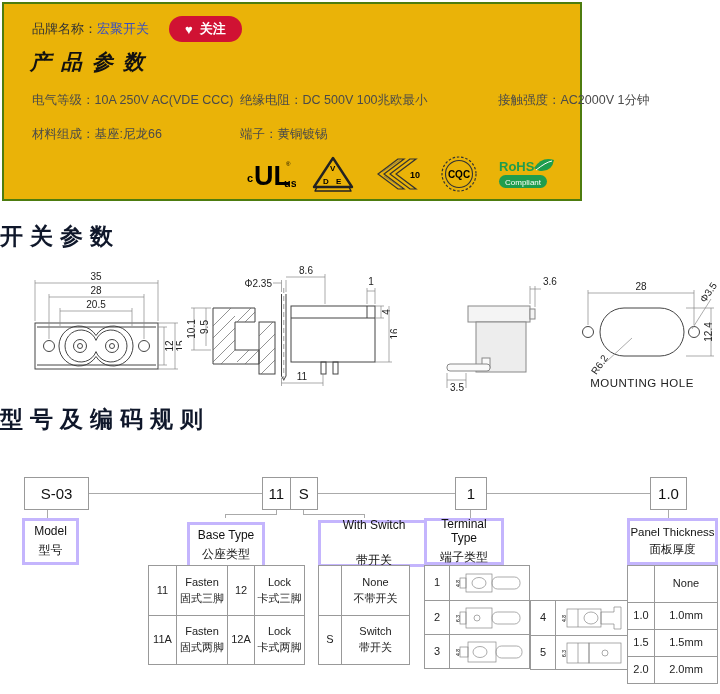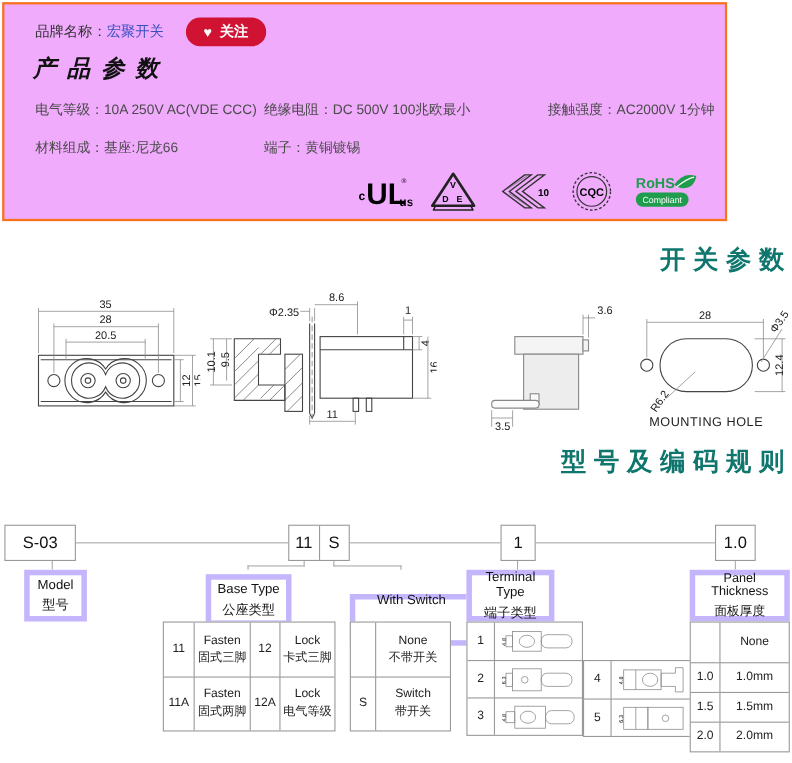--- a/index.html
+++ b/index.html
@@ -1,53 +1,53 @@
 <!DOCTYPE html>
 <html><head>
 <meta charset="utf-8">
 <style>
   * { margin:0; padding:0; box-sizing:border-box; }
   body { background:#fff; }
   .page { position:relative; width:720px; height:694px; background:#fff;
           font-family:"Liberation Sans",sans-serif; overflow:hidden; }
 
   
-  .panel { position:absolute; left:2px; top:2px; width:659px; height:199px;
-           border:2px solid #f97316; background:#f0abfc; }
+  .panel { position:absolute; left:2px; top:2px; width:580px; height:199px;
+           border:2px solid #4d7c0f; background:#eab308; }
   .brand-row { position:absolute; left:28px; top:12px; display:flex; align-items:center;
                font-size:13px; color:#333; }
   .brand-link { color:#3a50c0; cursor:pointer; }
   .follow-btn { margin-left:20px; background:#d01233; color:#fff; border-radius:13px;
                 height:26px; padding:0 16px; font-size:13px; display:flex; gap:7px;
                 align-items:center; cursor:pointer; font-weight:bold; }
   .cn-title { position:absolute; left:26px; top:44px; font-family:"DejaVu Serif",serif;
               font-style:italic; font-weight:bold; font-size:21px; letter-spacing:10px; color:#111; }
   .params { position:absolute; left:28px; top:88px; width:672px; display:grid;
             grid-template-columns:208px 258px auto; row-gap:17px; font-size:12.5px; color:#4a4a4a; }
   .param-cell { white-space:nowrap; }
   .certs { position:absolute; right:24px; top:150px; display:flex; align-items:center; gap:15px; }
 
-  .sec-title { position:absolute; width:100%; text-align:right; font-size:23px;
-               font-weight:bold; letter-spacing:7px; color:#0f766e; }
+  .sec-title { position:absolute; width:100%; text-align:left; font-size:23px;
+               font-weight:bold; letter-spacing:7px; color:#0f172a; }
 
   .drawing { position:absolute; }
   .drawing text { font-family:"Liberation Sans",sans-serif; fill:#222; }
   .dl { stroke:#444; stroke-width:1; fill:none; }
   .dt { stroke:#888; stroke-width:0.7; fill:none; }
   .hatch { stroke:#666; stroke-width:0.7; }
   .dash { stroke:#777; stroke-width:0.7; stroke-dasharray:5 3; }
 
   
   .conn { position:absolute; background:#aaa; }
   .code-box { position:absolute; border:1px solid #999; background:#fff; display:flex;
               align-items:center; justify-content:center; font-size:15px; color:#111; }
   .code-split { display:flex; width:100%; height:100%; }
   .code-split > div { flex:1; display:flex; align-items:center; justify-content:center; }
   .code-split > div:first-child { border-right:1px solid #999; }
-  .hdr-box { position:absolute; border:5px solid #c4b5fd; background:#fff; display:flex;
+  .hdr-box { position:absolute; border:3px solid #c4b5fd; background:#fff; display:flex;
              flex-direction:column; align-items:center; justify-content:center; gap:4px;
              font-size:12px; color:#111; text-align:center; }
   .tbl { position:absolute; border:1px solid #999; background:#fff; display:grid;
          font-size:11px; color:#222; }
   .tbl > div { border-left:1px solid #999; border-top:1px solid #999; display:flex;
                flex-direction:column; align-items:center; justify-content:center; gap:2px;
                text-align:center; line-height:1.25; }
   .tbl > .nl { border-left:none; } .tbl > .nt { border-top:none; }
 </style>
 </head>
@@ -253,21 +253,21 @@
   <div class="conn" style="left:47px;top:510px;width:1px;height:8px;"></div>
   <div class="conn" style="left:276px;top:510px;width:1px;height:5px;"></div>
   <div class="conn" style="left:225px;top:514px;width:52px;height:1px;"></div>
   <div class="conn" style="left:225px;top:514px;width:1px;height:4px;"></div>
   <div class="conn" style="left:303px;top:510px;width:1px;height:5px;"></div>
   <div class="conn" style="left:303px;top:514px;width:62px;height:1px;"></div>
   <div class="conn" style="left:364px;top:514px;width:1px;height:4px;"></div>
   <div class="conn" style="left:470px;top:510px;width:1px;height:8px;"></div>
   <div class="conn" style="left:668px;top:510px;width:1px;height:8px;"></div>
 
-  <div class="code-box" style="left:4px;top:477px;width:65px;height:33px;">
+  <div class="code-box" style="left:24px;top:477px;width:65px;height:33px;">
     <span>S-03</span>
   </div>
   <div class="code-box" style="left:262px;top:477px;width:56px;height:33px;padding:0;">
     <div class="code-split">
       <div>11</div>
       <div>S</div>
     </div>
   </div>
   <div class="code-box" style="left:455px;top:477px;width:32px;height:33px;">
     <span>1</span>
@@ -277,21 +277,21 @@
   </div>
 
   <div class="hdr-box" style="left:22px;top:518px;width:57px;height:47px;">
     <span>Model</span>
     <span>型号</span>
   </div>
   <div class="hdr-box" style="left:187px;top:522px;width:78px;height:47px;">
     <span>Base Type</span>
     <span>公座类型</span>
   </div>
-  <div class="hdr-box" style="left:318px;top:540px;width:112px;height:47px;gap:20px;">
+  <div class="hdr-box" style="left:318px;top:520px;width:112px;height:47px;gap:20px;">
     <span>With Switch</span>
     <span>带开关</span>
   </div>
   <div class="hdr-box" style="left:424px;top:518px;width:80px;height:47px;">
     <span>Terminal Type</span>
     <span>端子类型</span>
   </div>
   <div class="hdr-box" style="left:627px;top:518px;width:91px;height:47px;font-size:11.5px;">
     <span>Panel Thickness</span>
     <span>面板厚度</span>
@@ -309,21 +309,21 @@
       <span>卡式三脚</span>
     </div>
     <div class="nl">11A</div>
     <div>
       <span>Fasten</span>
       <span>固式两脚</span>
     </div>
     <div>12A</div>
     <div>
       <span>Lock</span>
-      <span>电气等级</span>
+      <span>卡式两脚</span>
     </div>
   </div>
 
   <div class="tbl" style="left:318px;top:565px;width:92px;grid-template-columns:22px 1fr;grid-template-rows:49px 49px;">
     <div class="nl nt"></div>
     <div class="nt">
       <span>None</span>
       <span>不带开关</span>
     </div>
     <div class="nl">S</div>

